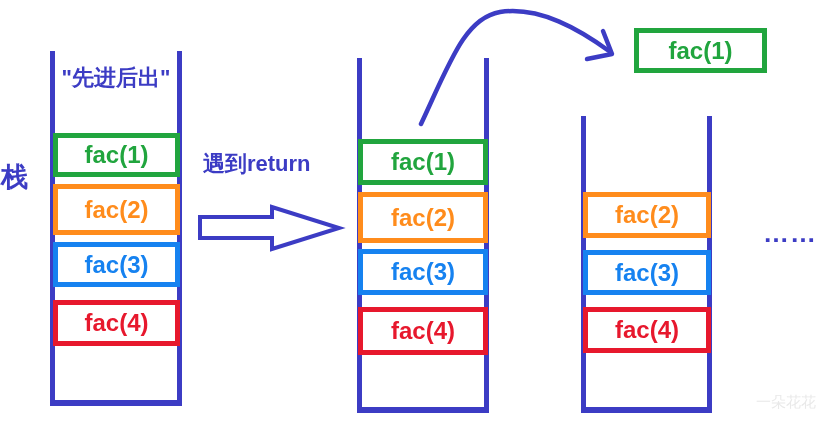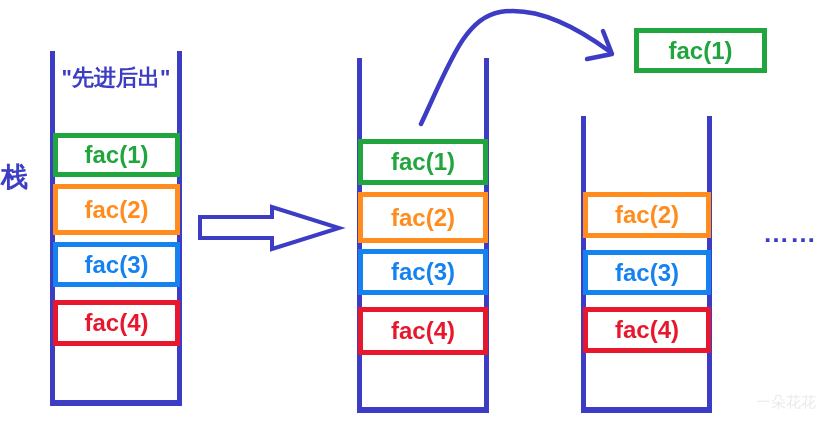--- a/index.html
+++ b/index.html
@@ -79,20 +79,21 @@
 
   <div class="stack-side-label">栈</div>
 
   <div class="stack s1" style="border-color: rgb(60, 60, 196);"></div>
   <div class="stack-title" style="color: rgb(60, 60, 196);">"先进后出"</div>
   <div class="frame f10" style="border-color: rgb(33, 165, 62); color: rgb(33, 165, 62);">fac(1)</div>
   <div class="frame f11" style="border-color: rgb(255, 140, 28); color: rgb(255, 140, 28);">fac(2)</div>
   <div class="frame f12" style="border-color: rgb(22, 130, 240); color: rgb(22, 130, 240);">fac(3)</div>
   <div class="frame f13" style="border-color: rgb(231, 24, 45); color: rgb(231, 24, 45);">fac(4)</div>
 
+  <div class="transition-label" style="color: rgb(60, 60, 196);">遇到return</div>
 
   <div class="stack s2" style="border-color: rgb(60, 60, 196);"></div>
   <div class="frame f20" style="border-color: rgb(33, 165, 62); color: rgb(33, 165, 62);">fac(1)</div>
   <div class="frame f21" style="border-color: rgb(255, 140, 28); color: rgb(255, 140, 28);">fac(2)</div>
   <div class="frame f22" style="border-color: rgb(22, 130, 240); color: rgb(22, 130, 240);">fac(3)</div>
   <div class="frame f23" style="border-color: rgb(231, 24, 45); color: rgb(231, 24, 45);">fac(4)</div>
 
   <div class="stack s3" style="border-color: rgb(60, 60, 196);"></div>
   <div class="frame f30" style="border-color: rgb(255, 140, 28); color: rgb(255, 140, 28);">fac(2)</div>
   <div class="frame f31" style="border-color: rgb(22, 130, 240); color: rgb(22, 130, 240);">fac(3)</div>

